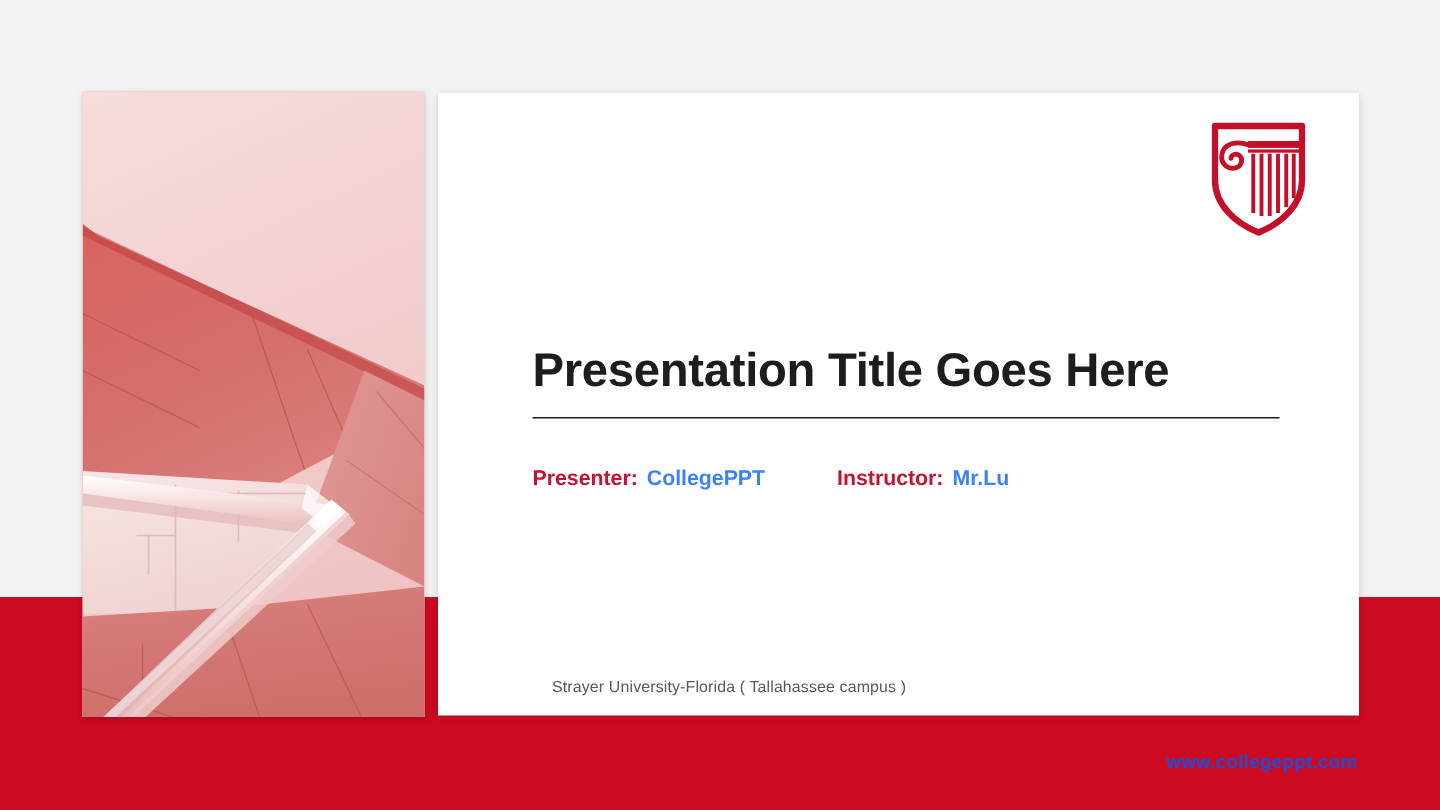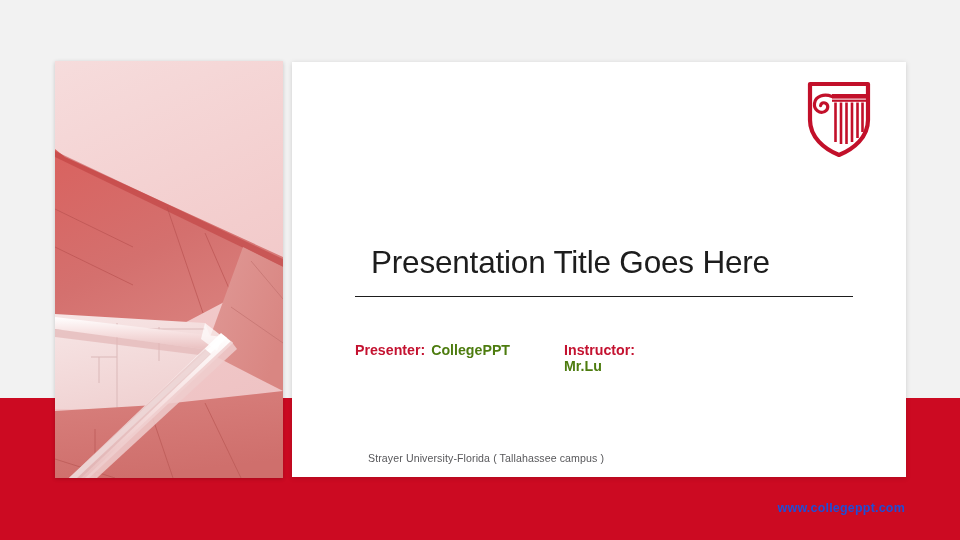--- a/index.html
+++ b/index.html
@@ -79,25 +79,25 @@
 
   
   #title-block {
     position: absolute;
     left: 63px;
     top: 166px;
     width: 500px;
   }
   #slide-title {
     font-size: 31.5px;
-    font-weight: normal;
+    font-weight: bold;
     color: #1d1d1d;
     letter-spacing: -0.2px;
     line-height: 1.15;
-    margin: 16px;
+    margin: 0;
     white-space: nowrap;
   }
   #title-rule {
     margin-top: 14px;
     width: 498px;
     height: 0;
     border-top: 1.3px solid #1d1d1d;
   }
 
   
@@ -105,28 +105,27 @@
     position: absolute;
     left: 63px;
     top: 249px;
     display: flex;
     align-items: baseline;
     font-size: 14.2px;
     font-weight: bold;
     white-space: nowrap;
   }
   .meta-item { display: flex; align-items: baseline; }
-  .meta-item + .meta-item { margin-left: 48px; flex-direction: column; }
+  .meta-item + .meta-item { margin-left: 48px; }
   .meta-key {
     color: #c41230;
     font-weight: bold;
-    margin-top: 31px;
   }
   .meta-val {
-    color: #4d7c0f;
+    color: #3b82f6;
     font-weight: bold;
     margin-left: 6px;
   }
 
   
   #caption {
     position: absolute;
     left: 63px;
     top: 390px;
     font-size: 10.6px;

